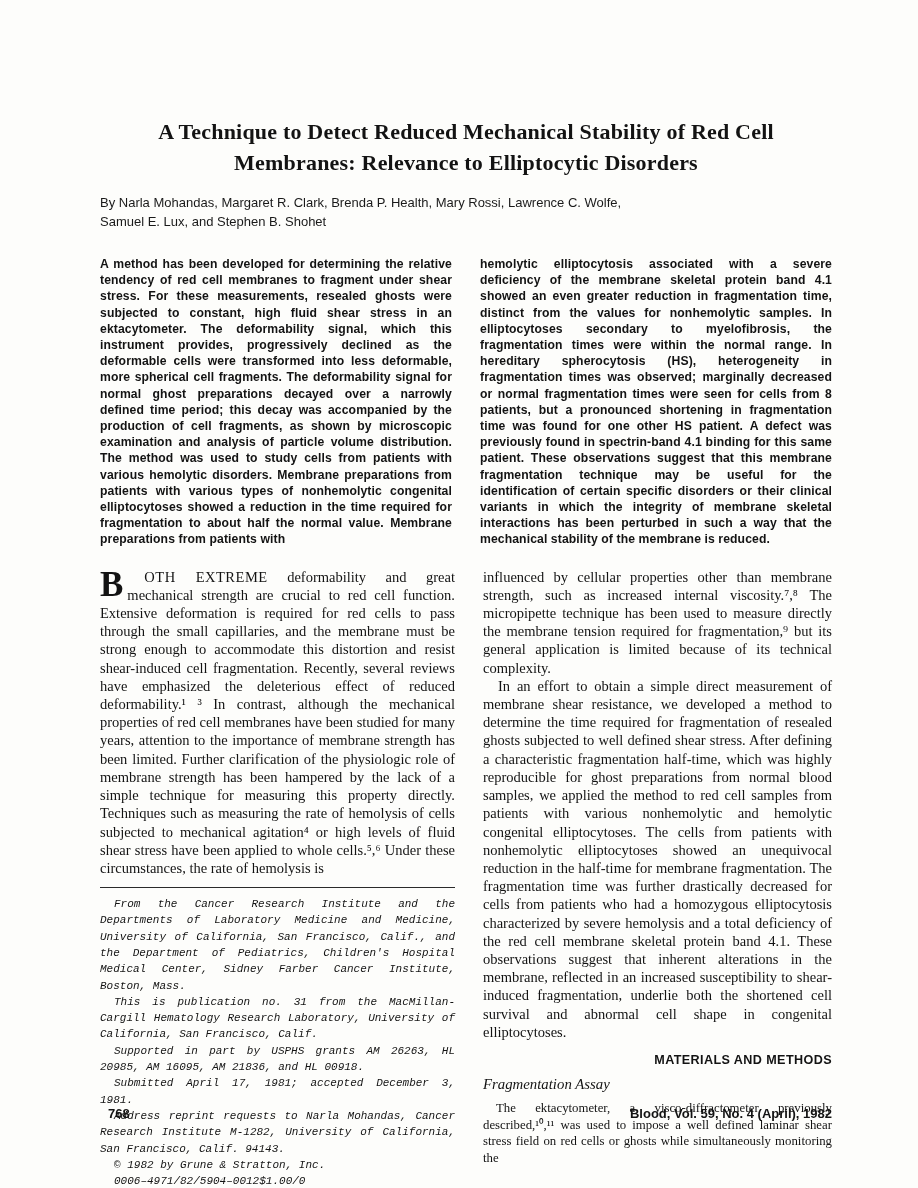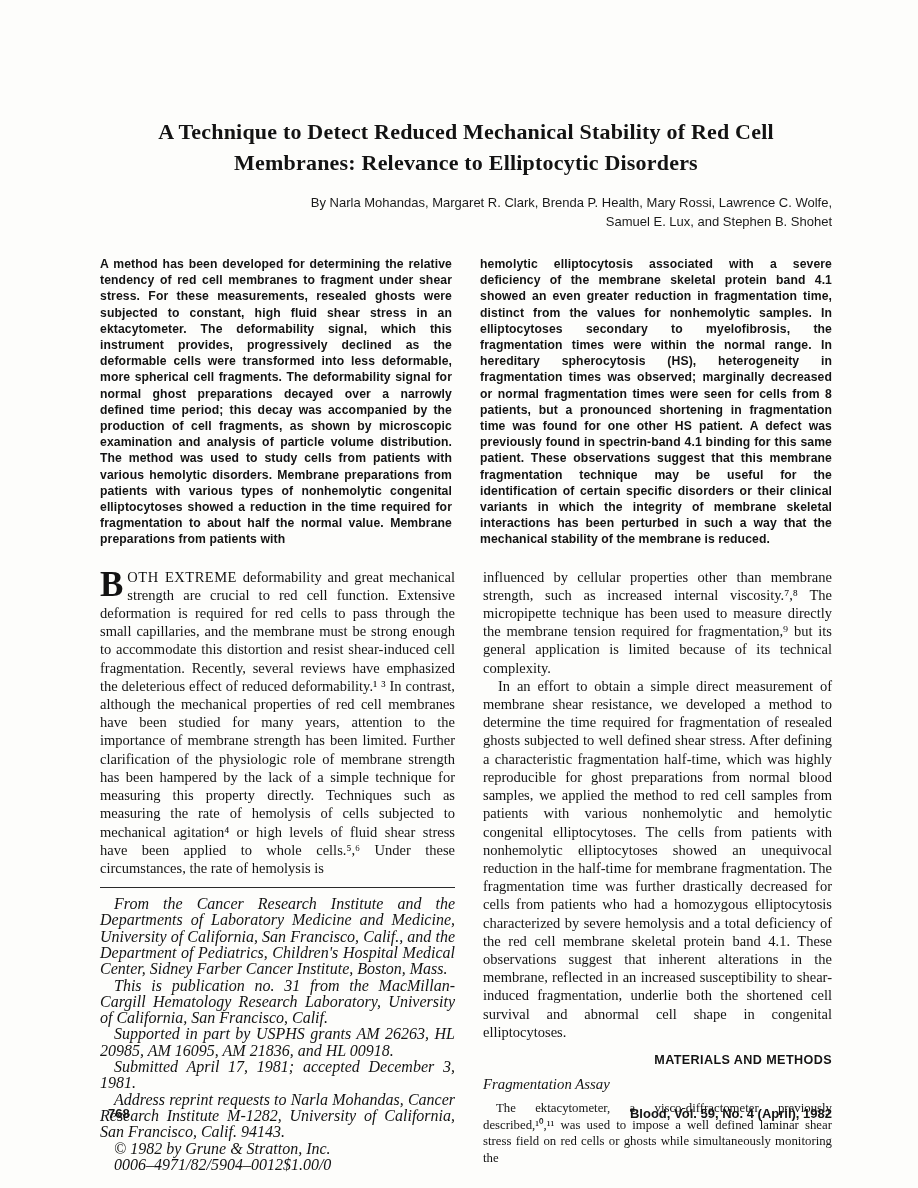--- a/index.html
+++ b/index.html
@@ -17,21 +17,21 @@
   .content { position: absolute; left: 100px; top: 0; width: 732px; }
 
   .title-block { margin-top: 116px; text-align: center; }
   .title-line {
     font-family: "Liberation Serif", serif;
     font-weight: bold;
     font-size: 22px;
     line-height: 31px;
     letter-spacing: 0.2px;
   }
-  .byline-block { margin-top: 15px; text-align: right; }
+  .byline-block { margin-top: 15px; text-align: left; }
   .byline-line {
     font-family: "Liberation Sans", sans-serif;
     font-size: 13px;
     line-height: 19px;
     color: #1a1a1a;
   }
 
   .cols { display: flex; gap: 28px; }
   .col { width: 355px; }
 
@@ -53,33 +53,34 @@
   }
   .body-text p.indent { text-indent: 15px; }
   .dropcap {
     float: left;
     font-weight: bold;
     font-size: 35px;
     line-height: 30px;
     padding-right: 4px;
     padding-top: 2px;
   }
-  .smallcaps-lead { letter-spacing: 0.5px; }
+  .smallcaps-lead { letter-spacing: 0.5px; margin-left: 17px; }
 
   .footnote-divider {
     border: none;
     border-top: 1.2px solid #2a2a2a;
     margin: 10px 0 8px 0;
     width: 355px;
   }
   .footnotes {
     font-style: italic;
-    font-size: 16px;
+    font-size: 11px;
     line-height: 16.3px;
     text-align: justify;
+    font-family: Liberation Mono, monospace;
   }
   .footnotes p { text-indent: 14px; }
 
   .methods-heading {
     font-family: "Liberation Sans", sans-serif;
     font-weight: bold;
     font-size: 12.6px;
     letter-spacing: 0.4px;
     text-align: right;
     margin-top: 12px;

